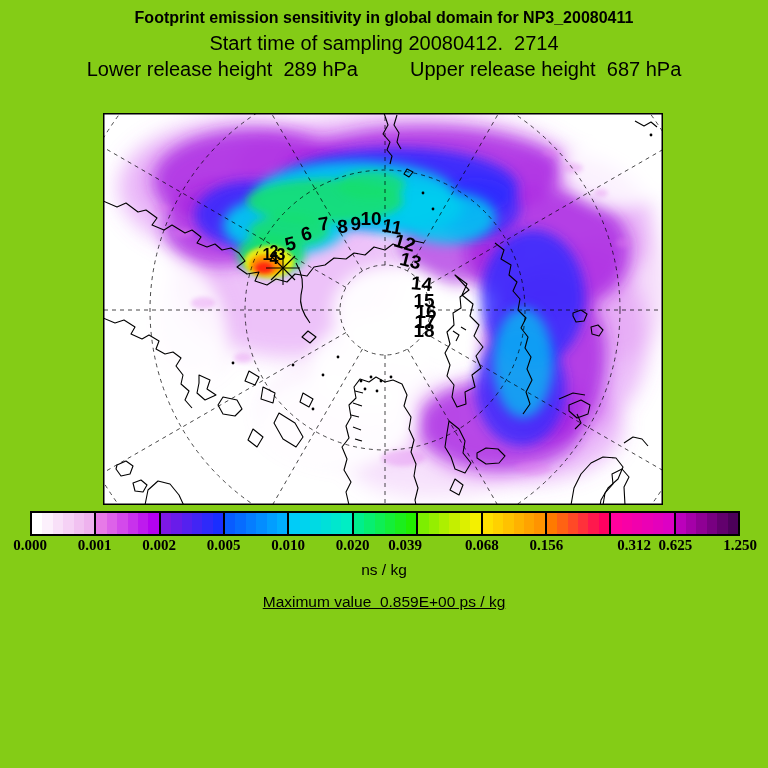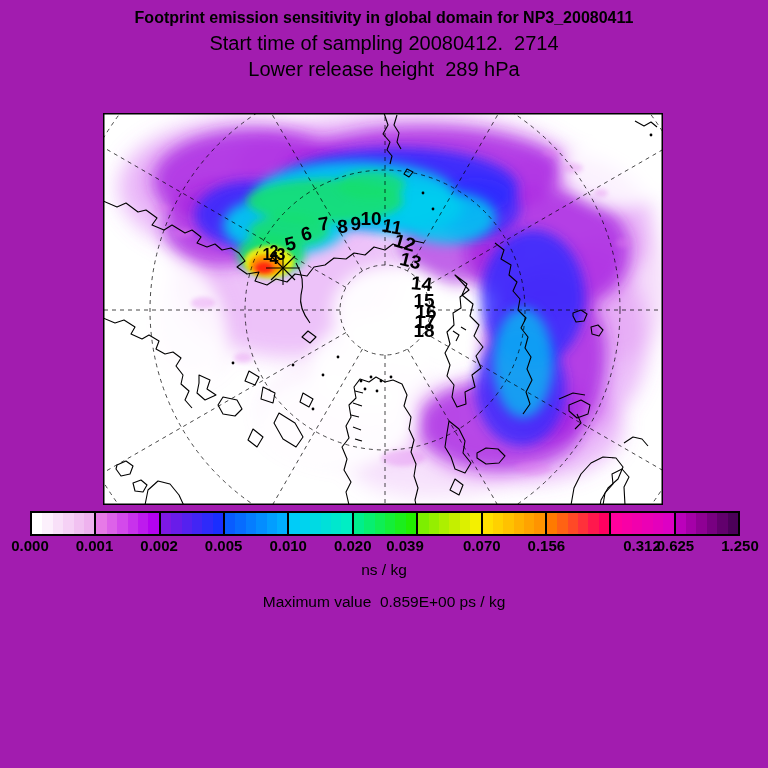--- a/index.html
+++ b/index.html
@@ -1,47 +1,48 @@
 <!DOCTYPE html>
 <html><head>
 <meta charset="utf-8">
 <style>
   html,body{margin:0;padding:0;background:#ffffff;}
   body{width:768px;height:768px;position:relative;font-family:"Liberation Sans",sans-serif;color:#000;}
-  .page{position:absolute;inset:0;background:#a21caf;overflow:hidden;}
+  .page{position:absolute;inset:0;background:#84cc16;overflow:hidden;}
   .tline{position:absolute;left:0;width:768px;text-align:center;font-size:20px;line-height:19px;white-space:pre-wrap;}
   .tline .part{white-space:pre-wrap;}
   .t1{top:8px;font-weight:bold;font-size:16px;}
   .t2{top:34px;}
   .t3{top:60px;}
   .t4{top:86px;}
   .duo{display:flex;justify-content:center;}
   .t2 .part+.part{margin-left:38px;}
   .t3 .part+.part{margin-left:52px;}
   .map-wrap{position:absolute;left:103px;top:113px;width:560px;height:392px;}
   .cbar{position:absolute;left:30px;top:511px;width:710px;height:25px;box-sizing:border-box;border:2px solid #000;display:flex;background:#fff;}
   .cbar .seg{flex:1 1 0;display:flex;}
   .cbar .seg+.seg{border-left:2px solid #000;}
   .cbar .cell{flex:1 1 0;}
-  .cb-ticks{position:absolute;left:0;top:537px;width:742px;height:20px;}
+  .cb-ticks{position:absolute;left:0;top:537px;width:742px;height:20px;font-family:Liberation Serif, serif;}
   .cb-ticks .tick{position:absolute;width:64px;margin-left:-32px;text-align:center;font-weight:bold;font-size:15px;white-space:nowrap;}
   .unit-line{position:absolute;left:0;top:561px;width:768px;text-align:center;font-size:15.5px;white-space:pre-wrap;}
-  .max-line{position:absolute;left:0;top:593px;width:768px;text-align:center;font-size:15.5px;white-space:pre-wrap;}
+  .max-line{position:absolute;left:0;top:593px;width:768px;text-align:center;font-size:15.5px;white-space:pre-wrap;text-decoration:underline;}
 </style>
 </head>
 <body>
 
 <div class="page">
 
   <div class="tline t1">Footprint emission sensitivity in global domain for NP3_20080411</div>
   <div class="tline t2 duo">
     <span class="part">Start time of sampling 20080412.  2714</span>
   </div>
   <div class="tline t3 duo">
     <span class="part">Lower release height  289 hPa</span>
+    <span class="part">Upper release height  687 hPa</span>
   </div>
 
   <div class="map-wrap">
     <svg width="560" height="392" viewBox="0 0 560 392" xmlns="http://www.w3.org/2000/svg">
       <defs>
         <clipPath id="mapclip">
             <rect x="0" y="0" width="560" height="392"></rect>
           </clipPath>
         <filter id="f10" x="-60%" y="-60%" width="220%" height="220%">
             <feGaussianBlur stdDeviation="10"></feGaussianBlur>
@@ -331,22 +332,22 @@
       </div>
     </div>
   <div class="cb-ticks" id="cbticks">
       <span class="tick" style="left: 30px;">0.000</span>
       <span class="tick" style="left: 94.5455px;">0.001</span>
       <span class="tick" style="left: 159.091px;">0.002</span>
       <span class="tick" style="left: 223.636px;">0.005</span>
       <span class="tick" style="left: 288.182px;">0.010</span>
       <span class="tick" style="left: 352.727px;">0.020</span>
       <span class="tick" style="left: 405px;">0.039</span>
-      <span class="tick" style="left: 481.818px;">0.070</span>
+      <span class="tick" style="left: 481.818px;">0.068</span>
       <span class="tick" style="left: 546.364px;">0.156</span>
-      <span class="tick" style="left: 642px;">0.312</span>
+      <span class="tick" style="left: 619px; text-align: right;">0.312</span>
       <span class="tick" style="left: 675.455px;">0.625</span>
       <span class="tick" style="left: 740px;">1.250</span>
     </div>
   <div class="unit-line">ns / kg</div>
   <div class="max-line">Maximum value  0.859E+00 ps / kg</div>
 
 </div>
 
 </body></html>

